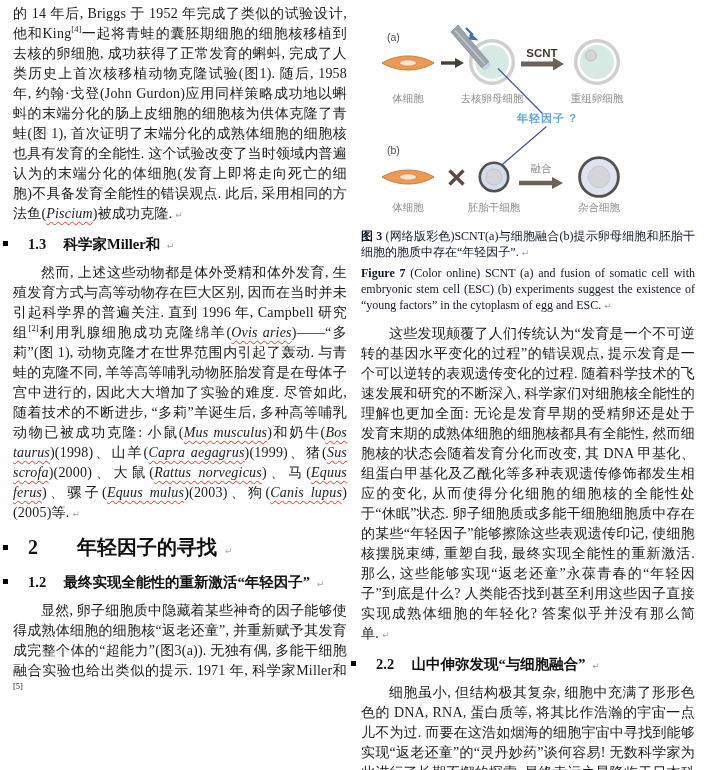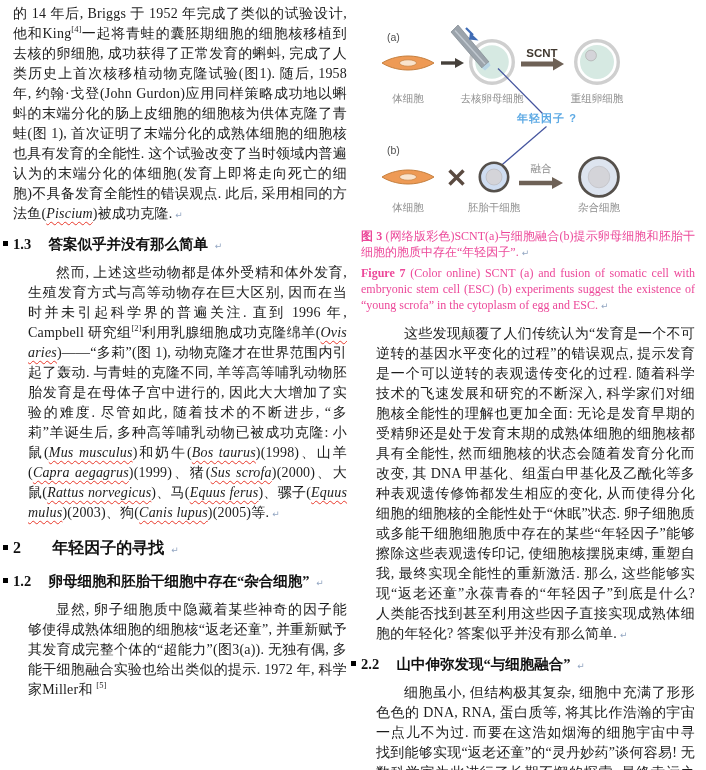--- a/index.html
+++ b/index.html
@@ -3,79 +3,79 @@
 <meta charset="utf-8">
 <style>
   html,body{margin:0;padding:0;background:#fff;}
   .page{position:relative;width:706px;height:770px;background:#ffffff;overflow:hidden;
         font-family:"Liberation Serif","DejaVu Serif",serif;color:#1c1c1c;}
   .col{position:absolute;top:4px;width:334px;}
   .col-left{left:13px;}
   .col-right{left:361px;}
   p.body-text{margin:0;font-size:14px;line-height:20px;text-align:justify;
               letter-spacing:0.2px;}
-  p.indent{text-indent:2em;margin-left:15px;}
+  p.indent{text-indent:2em;}
   
   .heading{position:relative;margin:9px 0 6px 0;font-weight:bold;color:#111;}
   .heading.sub{font-size:14.5px;line-height:21px;}
-  .heading.main{font-size:16px;line-height:23px;margin:12px 0 8px 0;}
+  .heading.main{font-size:20px;line-height:23px;margin:12px 0 8px 0;}
   .bullet{position:absolute;left:-10px;top:7px;width:5px;height:5px;background:#000;}
   .heading.main .bullet{top:9px;}
-  .hnum{margin-right:0.95em;}
+  .hnum{margin-right:0.95em;margin-left:15px;}
   .heading.main .hnum{margin-right:1.7em;}
   
   .sg-iw{font-style:italic;text-decoration-line:underline;text-decoration-style:wavy;
          text-decoration-color:#e8392b;text-decoration-thickness:1px;text-underline-offset:3px;}
   .sg-b{font-weight:bold;}
   sup.sg-sup{font-size:8.5px;line-height:0;vertical-align:super;letter-spacing:0;}
   
   .pend::after{content:"\21B5";font-size:9px;color:#93a6c2;margin-left:3px;
                font-family:"DejaVu Sans",sans-serif;font-weight:normal;}
   
   figure.fig{margin:16px 0 8px 0;padding:0;width:334px;height:200px;}
   .figlabel{font-family:"Liberation Sans","DejaVu Sans",sans-serif;font-size:10.5px;}
   .figtag{font-family:"Liberation Sans","DejaVu Sans",sans-serif;font-size:10.5px;fill:#4f4f4f;}
   .scnt{font-family:"Liberation Sans","DejaVu Sans",sans-serif;font-size:11.5px;font-weight:bold;fill:#40382f;}
   .yf{font-family:"Liberation Sans","DejaVu Sans",sans-serif;font-size:11px;font-weight:bold;letter-spacing:1px;}
   
-  p.caption{margin:4px 0 0 0;font-size:12px;line-height:16px;text-align:justify;color:#ec4899;}
+  p.caption{margin:4px 0 0 0;font-size:12px;line-height:16px;text-align:justify;color:#0f172a;}
   p.caption.cn{font-family:"Liberation Serif","DejaVu Serif",serif;}
   p.caption.en{font-family:"Liberation Serif","DejaVu Serif",serif;}
   p.after-caption{margin-top:10px;}
 </style>
 </head>
 <body>
 
 <div class="page">
 
   <div class="col col-left">
     <p class="body-text pend"><span>的 14 年后, Briggs 于 1952 年完成了类似的试验设计, 他和King</span><sup class="sg-sup">[4]</sup><span>一起将青蛙的囊胚期细胞的细胞核移植到去核的卵细胞, 成功获得了正常发育的蝌蚪, 完成了人类历史上首次核移植动物克隆试验(图1). 随后, 1958 年, 约翰·戈登(John Gurdon)应用同样策略成功地以蝌蚪的末端分化的肠上皮细胞的细胞核为供体克隆了青蛙(图 1), 首次证明了末端分化的成熟体细胞的细胞核也具有发育的全能性. 这个试验改变了当时领域内普遍认为的末端分化的体细胞(发育上即将走向死亡的细胞)不具备发育全能性的错误观点. 此后, 采用相同的方法鱼(</span><span class="sg-iw">Piscium</span><span>)被成功克隆.</span></p>
 
     <h3 class="heading sub pend">
       <span class="bullet"></span>
       <span class="hnum">1.3</span>
-      <span class="htitle">答案似乎并没有那么简单</span>
+      <span class="htitle">科学家Miller和</span>
     </h3>
 
     <p class="body-text indent pend"><span>然而, 上述这些动物都是体外受精和体外发育, 生殖发育方式与高等动物存在巨大区别, 因而在当时并未引起科学界的普遍关注. 直到 1996 年, Campbell 研究组</span><sup class="sg-sup">[2]</sup><span>利用乳腺细胞成功克隆绵羊(</span><span class="sg-iw">Ovis aries</span><span>)——“多莉”(图 1), 动物克隆才在世界范围内引起了轰动. 与青蛙的克隆不同, 羊等高等哺乳动物胚胎发育是在母体子宫中进行的, 因此大大增加了实验的难度. 尽管如此, 随着技术的不断进步, “多莉”羊诞生后, 多种高等哺乳动物已被成功克隆: 小鼠(</span><span class="sg-iw">Mus musculus</span><span>)和奶牛(</span><span class="sg-iw">Bos taurus</span><span>)(1998)、山羊(</span><span class="sg-iw">Capra aegagrus</span><span>)(1999)、猪(</span><span class="sg-iw">Sus scrofa</span><span>)(2000)、大鼠(</span><span class="sg-iw">Rattus norvegicus</span><span>)、马(</span><span class="sg-iw">Equus ferus</span><span>)、骡子(</span><span class="sg-iw">Equus mulus</span><span>)(2003)、狗(</span><span class="sg-iw">Canis lupus</span><span>)(2005)等.</span></p>
 
     <h2 class="heading main pend">
       <span class="bullet"></span>
       <span class="hnum">2</span>
       <span class="htitle">年轻因子的寻找</span>
     </h2>
 
 
     <h3 class="heading sub pend">
       <span class="bullet"></span>
       <span class="hnum">1.2</span>
-      <span class="htitle">卵母细胞和胚胎干细胞中存在“杂合细胞”</span>
+      <span class="htitle">最终实现全能性的重新激活“年轻因子”</span>
     </h3>
 
-    <p class="body-text indent"><span>显然, 卵子细胞质中隐藏着某些神奇的因子能够使得成熟体细胞的细胞核“返老还童”, 并重新赋予其发育成完整个体的“超能力”(图3(a)). 无独有偶, 多能干细胞融合实验也给出类似的提示. 1972 年, 科学家Miller和 </span><sup class="sg-sup">[5]</sup></p>
+    <p class="body-text indent"><span>显然, 卵子细胞质中隐藏着某些神奇的因子能够使得成熟体细胞的细胞核“返老还童”, 并重新赋予其发育成完整个体的“超能力”(图3(a)). 无独有偶, 多能干细胞融合实验也给出类似的提示. 1971 年, 科学家Miller和 </span><sup class="sg-sup">[5]</sup></p>
   </div>
 
   <div class="col col-right">
 
     <figure class="fig">
       <svg width="334" height="200" viewBox="0 0 334 200" xmlns="http://www.w3.org/2000/svg">
 
         <text x="26" y="21" class="figtag">(a)</text>
 
         <g>
@@ -152,21 +152,21 @@
           <circle cx="238" cy="157" r="10.8" stroke="#c3c3c8" stroke-width="0.8" fill="#d4d4d9"></circle>
         </g>
 
         <text x="47" y="190.5" text-anchor="middle" class="figlabel" fill="#8e8e8e">体细胞</text>
         <text x="133" y="190.5" text-anchor="middle" class="figlabel" fill="#8e8e8e">胚胎干细胞</text>
         <text x="238" y="190.5" text-anchor="middle" class="figlabel" fill="#8e8e8e">杂合细胞</text>
       </svg>
     </figure>
 
     <p class="caption cn pend"><span class="sg-b">图 3</span><span>  (网络版彩色)SCNT(a)与细胞融合(b)提示卵母细胞和胚胎干细胞的胞质中存在“年轻因子”.</span></p>
-    <p class="caption en pend"><span class="sg-b">Figure 7</span><span>  (Color online) SCNT (a) and fusion of somatic cell with embryonic stem cell (ESC) (b) experiments suggest the existence of “young scrofa” in the cytoplasm of egg and ESC.</span></p>
+    <p class="caption en pend"><span class="sg-b">Figure 7</span><span>  (Color online) SCNT (a) and fusion of somatic cell with embryonic stem cell (ESC) (b) experiments suggest the existence of “young factors” in the cytoplasm of egg and ESC.</span></p>
 
     <p class="body-text indent pend after-caption"><span>这些发现颠覆了人们传统认为“发育是一个不可逆转的基因水平变化的过程”的错误观点, 提示发育是一个可以逆转的表观遗传变化的过程. 随着科学技术的飞速发展和研究的不断深入, 科学家们对细胞核全能性的理解也更加全面: 无论是发育早期的受精卵还是处于发育末期的成熟体细胞的细胞核都具有全能性, 然而细胞核的状态会随着发育分化而改变, 其 DNA 甲基化、组蛋白甲基化及乙酰化等多种表观遗传修饰都发生相应的变化, 从而使得分化细胞的细胞核的全能性处于“休眠”状态. 卵子细胞质或多能干细胞细胞质中存在的某些“年轻因子”能够擦除这些表观遗传印记, 使细胞核摆脱束缚, 重塑自我, 最终实现全能性的重新激活. 那么, 这些能够实现“返老还童”永葆青春的“年轻因子”到底是什么? 人类能否找到甚至利用这些因子直接实现成熟体细胞的年轻化? 答案似乎并没有那么简单.</span></p>
 
     <h3 class="heading sub pend">
       <span class="bullet"></span>
       <span class="hnum">2.2</span>
       <span class="htitle">山中伸弥发现“与细胞融合”</span>
     </h3>
 
     <p class="body-text indent"><span>细胞虽小, 但结构极其复杂, 细胞中充满了形形色色的 DNA, RNA, 蛋白质等, 将其比作浩瀚的宇宙一点儿不为过. 而要在这浩如烟海的细胞宇宙中寻找到能够实现“返老还童”的“灵丹妙药”谈何容易! 无数科学家为此进行了长期不懈的探索, 最终幸运之星降临于日本科学家山中伸弥(Shinya Yamanaka). 通过对 24 个多能性调控关键转录因子的筛选, 山中伸弥研究组</span></p>

